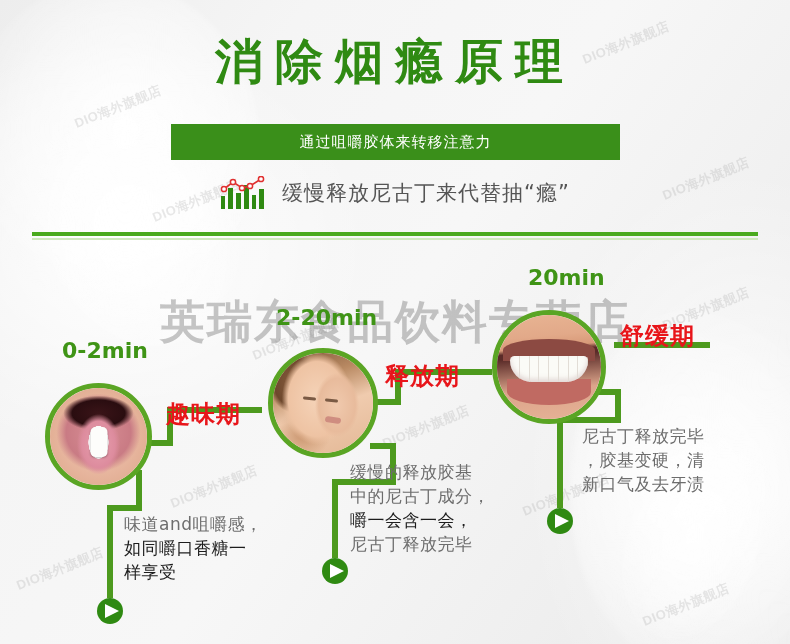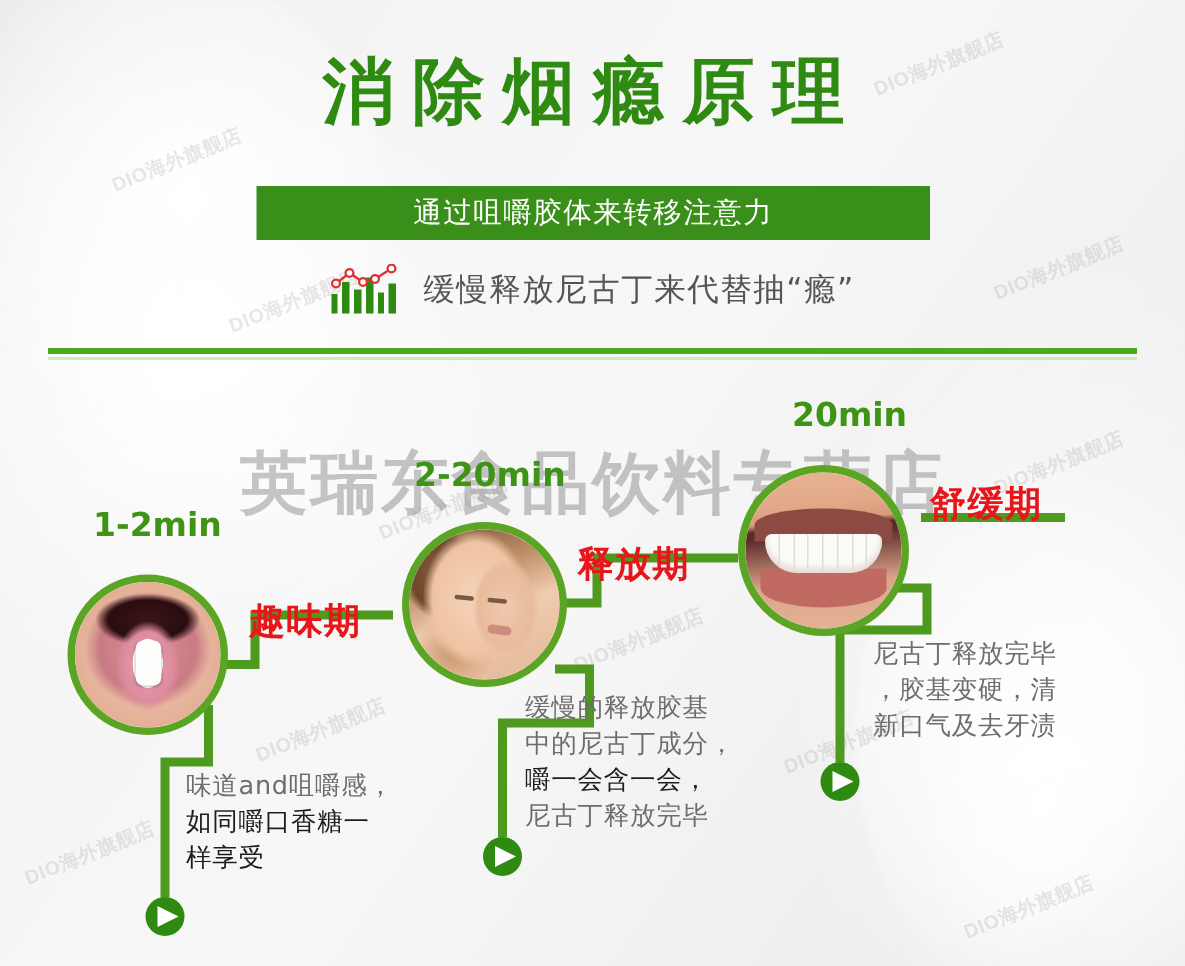--- a/index.html
+++ b/index.html
@@ -65,21 +65,21 @@
     position:absolute;left:0;right:0;top:36px;text-align:center;
     font-size:48px;font-weight:bold;color:#2f8a12;
     letter-spacing:12px;line-height:1.05;white-space:nowrap;
     font-family:"DejaVu Sans","Liberation Sans",sans-serif;
   }
   .subtitle-bar{
     position:absolute;left:171px;top:124px;width:449px;height:36px;
     background:#3a8f1a;display:flex;align-items:center;justify-content:center;
   }
   .subtitle-bar span{
-    color:#ffffff;font-size:19px;letter-spacing:1px;white-space:nowrap;
+    color:#ffffff;font-size:15px;letter-spacing:1px;white-space:nowrap;
     font-family:"DejaVu Sans","Liberation Sans",sans-serif;
   }
 
   .tagline{
     position:absolute;left:0;right:0;top:176px;
     display:flex;align-items:center;justify-content:center;gap:16px;
   }
   .tagline .txt{
     font-size:21px;color:#555;letter-spacing:1px;white-space:nowrap;
     font-family:"DejaVu Sans","Liberation Sans",sans-serif;
@@ -240,21 +240,21 @@
     <g>
       <circle cx="335" cy="571" r="13" fill="#2f8a12"></circle>
       <polygon points="330,564 344,571 330,578" fill="#ffffff"></polygon>
     </g>
     <g>
       <circle cx="560" cy="521" r="13" fill="#2f8a12"></circle>
       <polygon points="555,514 569,521 555,528" fill="#ffffff"></polygon>
     </g>
   </svg>
 
-  <div class="time-label" style="left:62px;top:338px;">1-2min</div>
+  <div class="time-label" style="left:62px;top:338px;">0-2min</div>
 
   <div class="circle" style="left:45px;top:383px;width:97px;height:97px;">
     <div class="photo ph-tongue">
       <div class="gum"></div>
     </div>
   </div>
 
   <div class="phase-label" style="left:166px;top:398px;">趣味期</div>
 
   <div class="desc" style="left:124px;top:512px;width:180px;">

